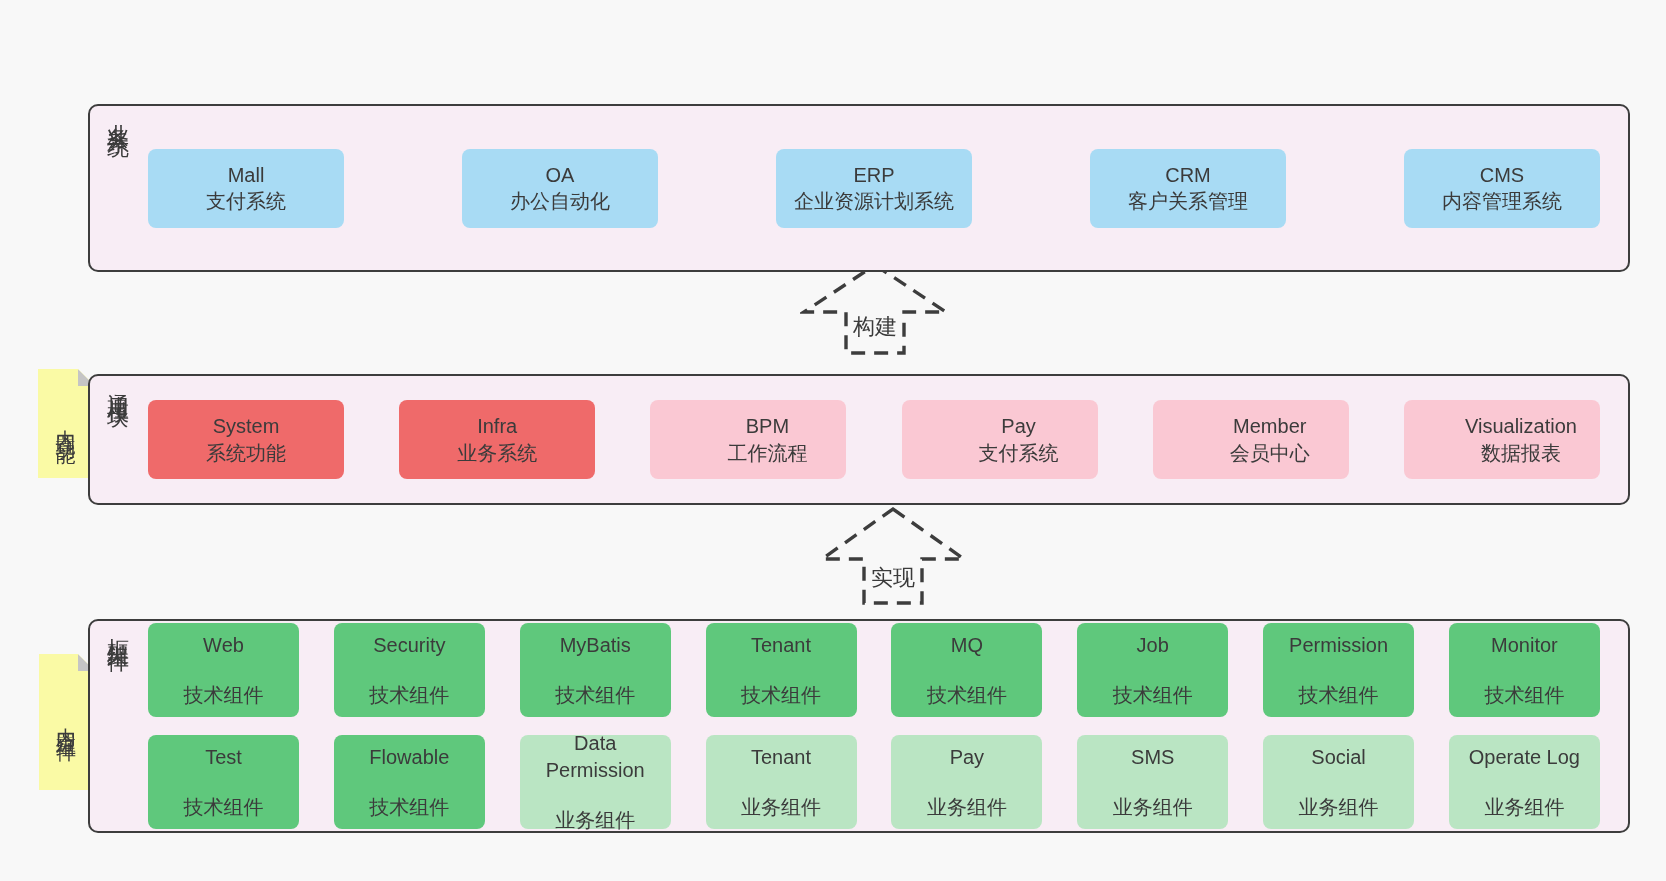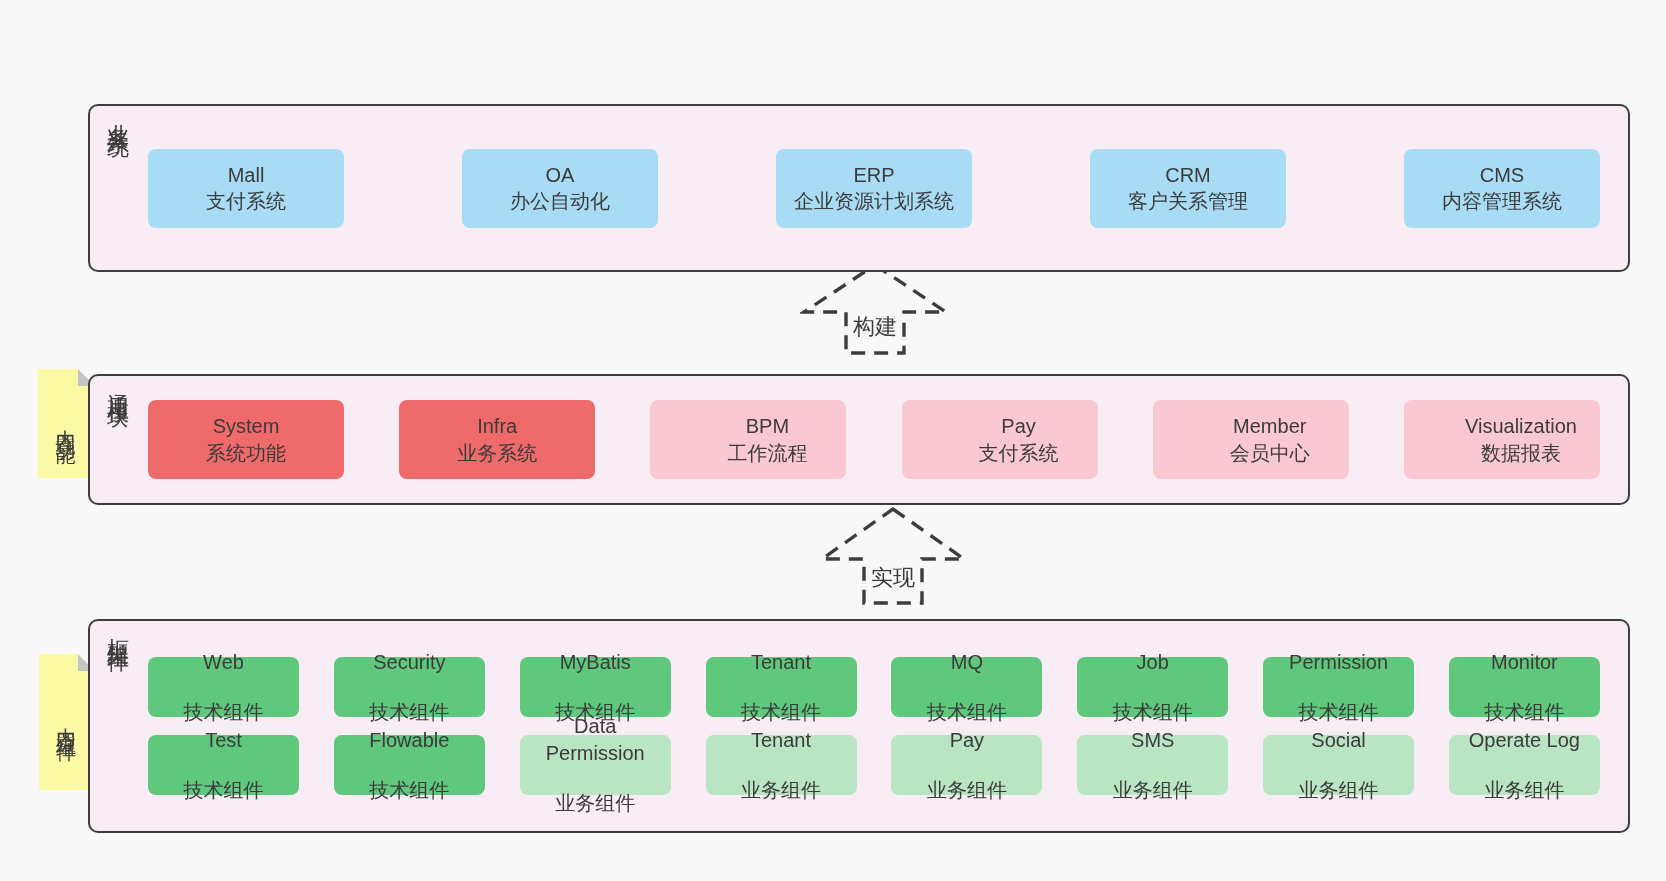--- a/index.html
+++ b/index.html
@@ -33,21 +33,21 @@
     position:absolute;left:58px;right:28px;top:0;height:100%;
     display:flex;flex-direction:column;justify-content:center;gap:18px;
   }
   .row{display:flex;justify-content:space-between;}
   .box{
     height:79px;border-radius:8px;
     display:flex;flex-direction:column;justify-content:center;align-items:center;
     text-align:center;font-size:20px;line-height:1.32;padding:2px 6px;
   }
   .row.cols-6 .box{width:196px;}
-  .row.cols-8 .box{width:151px;height:60px;gap:24px;}
+  .row.cols-8 .box{width:151px;height:94px;gap:24px;}
   .box.blue{background:var(--blue);}
   .box.red{background:var(--red);}
   .box.pink{background:var(--pink);padding-left:44px;}
   .box.green{background:var(--green);}
   .box.light-green{background:var(--light-green);}
 
   .sticky{
     position:absolute;z-index:1;background:var(--sticky-yellow);
     clip-path:polygon(0 0,calc(100% - 17px) 0,100% 17px,100% 100%,0 100%);
     display:flex;align-items:center;justify-content:center;

